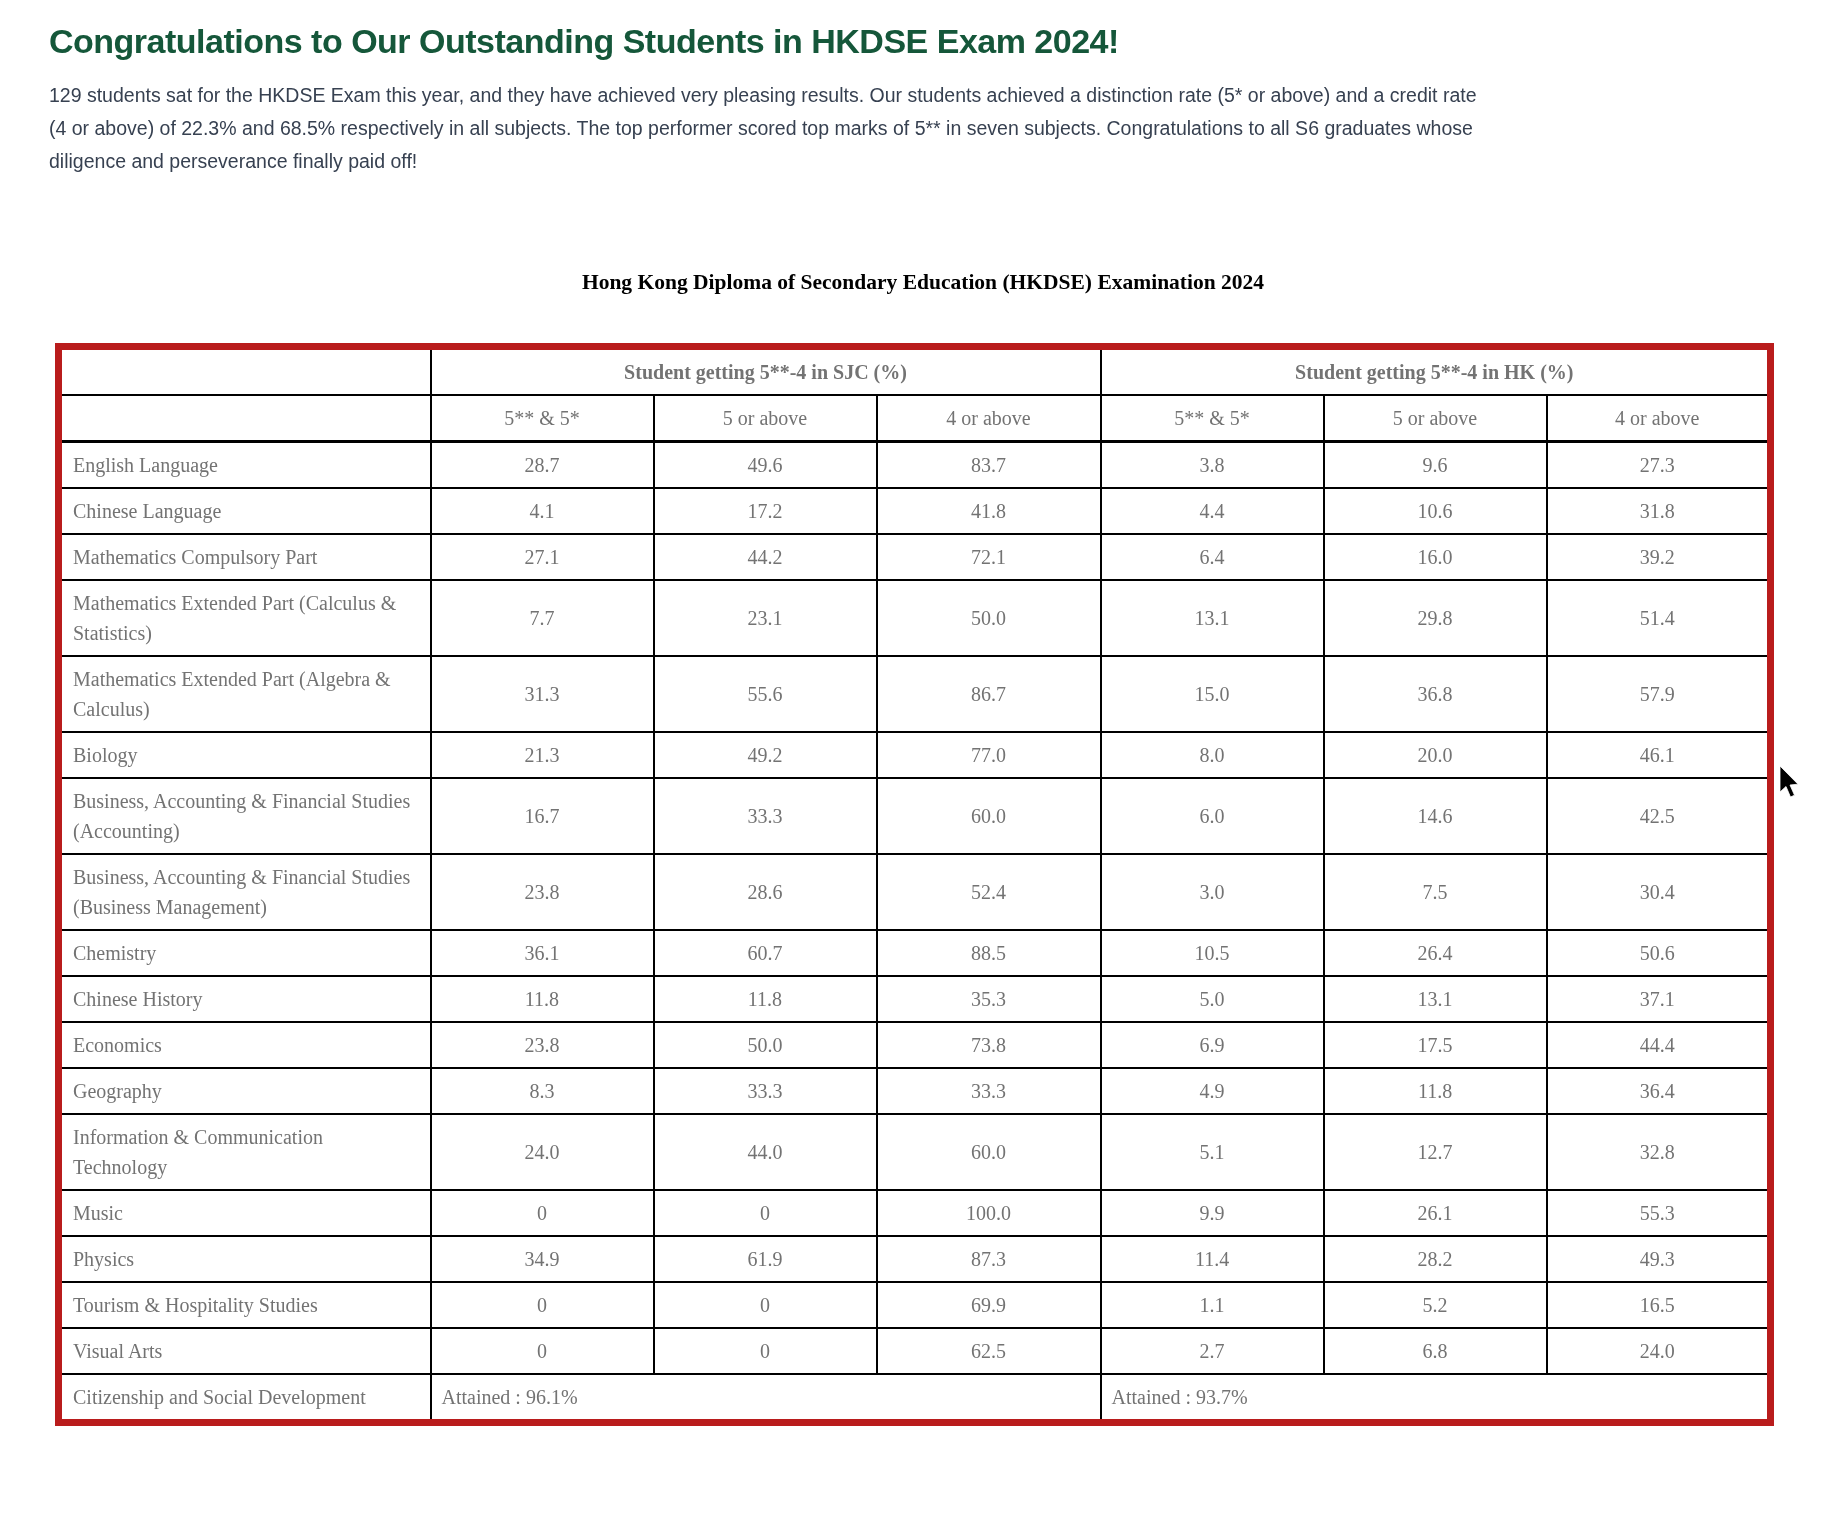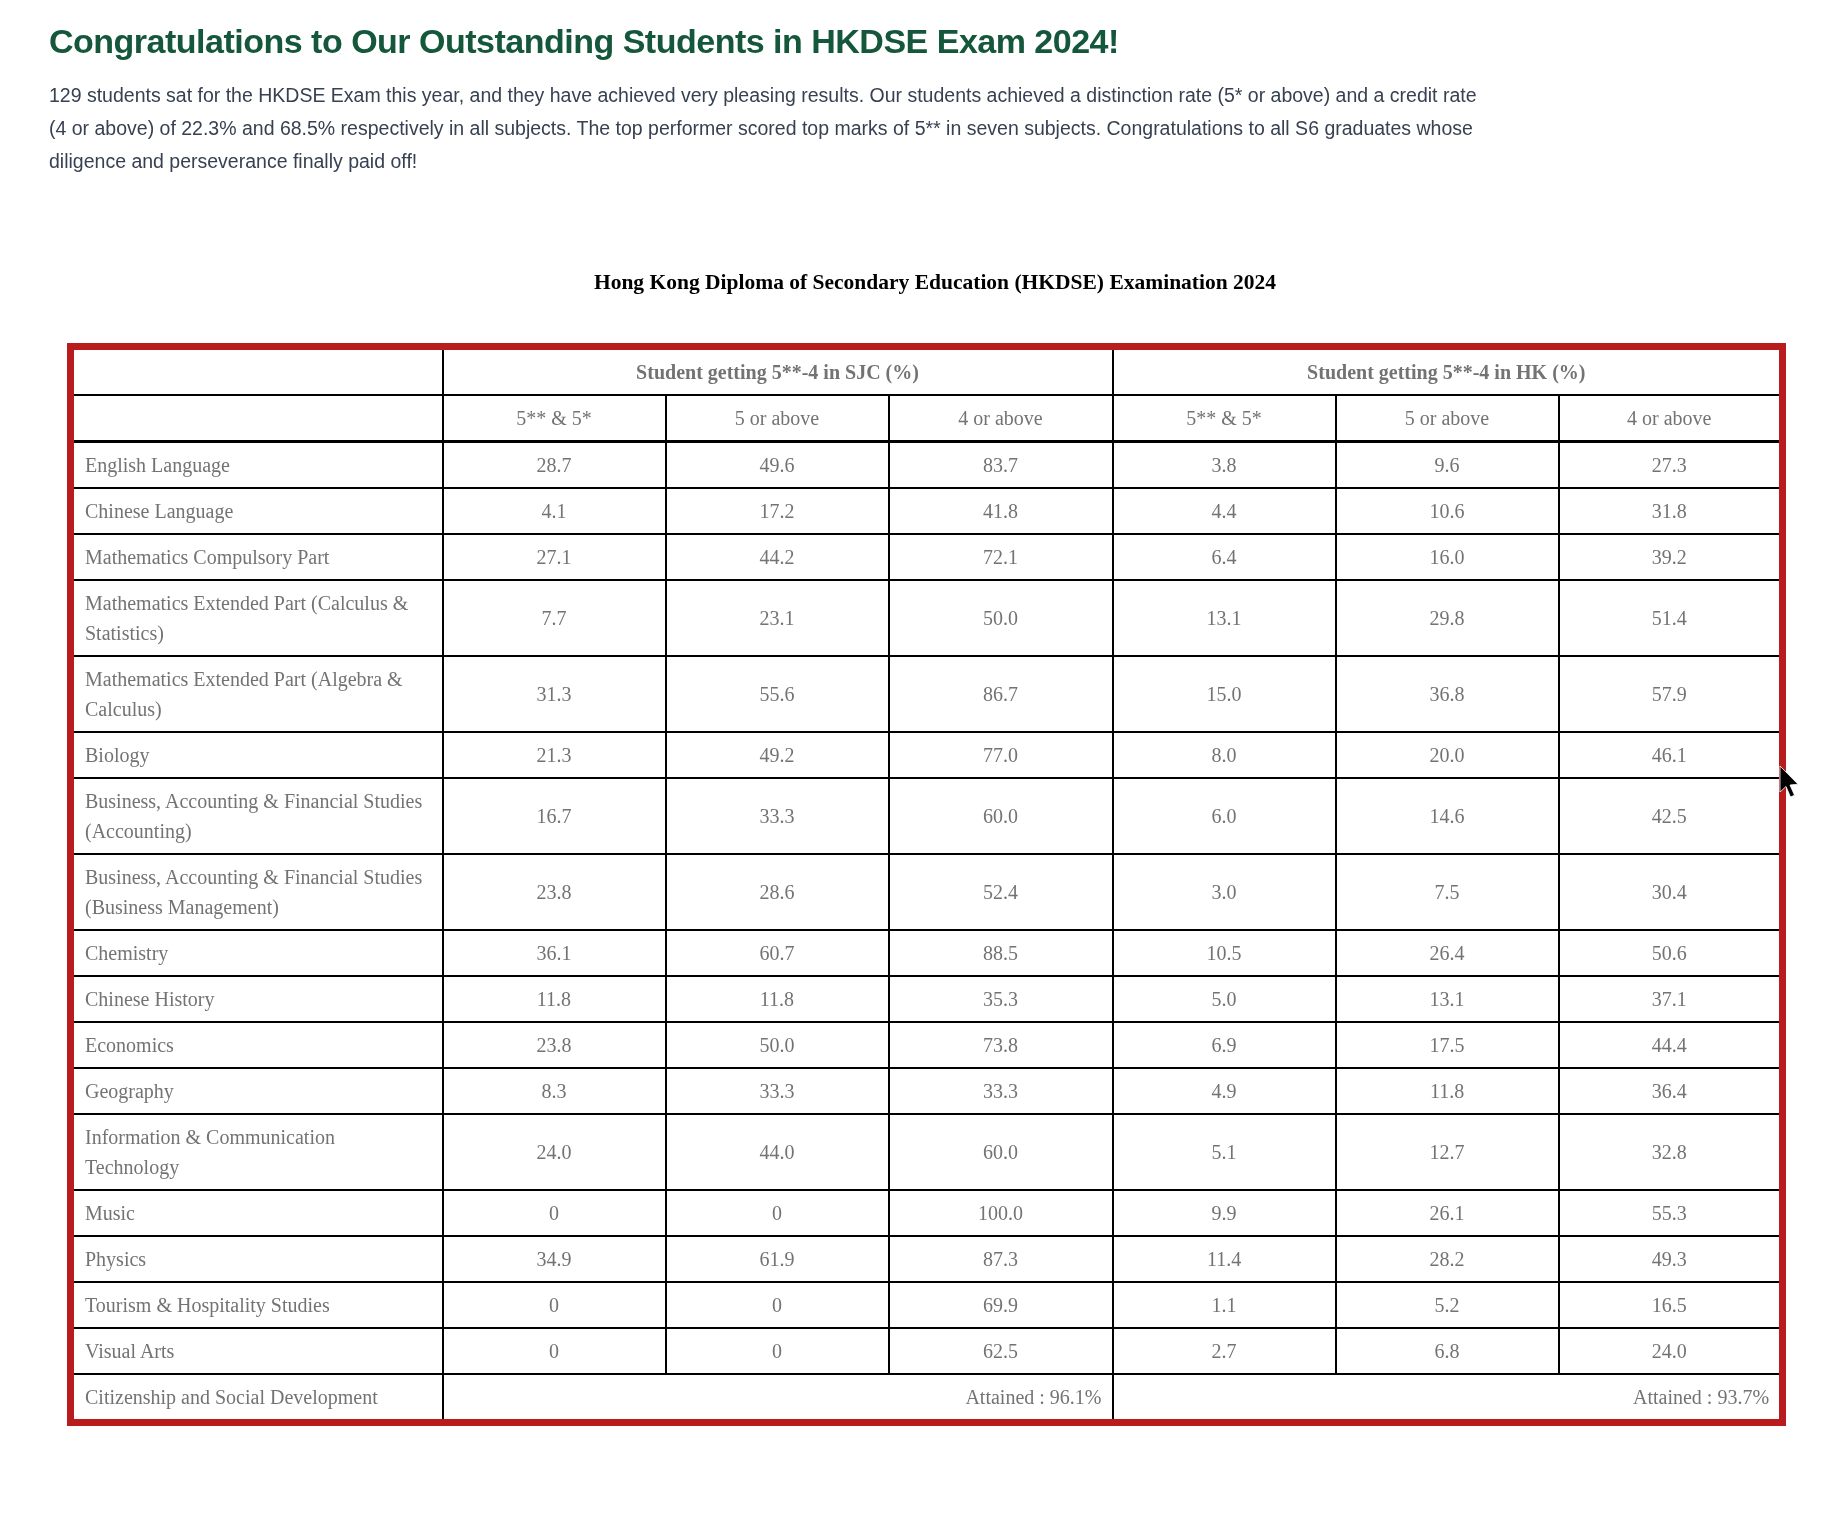--- a/index.html
+++ b/index.html
@@ -27,21 +27,21 @@
     font-family: "Liberation Sans", sans-serif;
   }
   .intro {
     margin: 0;
     width: 1438px;
     font-size: 19.5px;
     line-height: 33px;
     color: #374151;
   }
   .table-wrap {
-    margin-left: 18px;
+    margin-left: 6px;
     width: 1736px;
   }
   .table-title {
     margin: 92px 0 48px 0;
     text-align: center;
     font-family: "Liberation Serif", serif;
     font-weight: bold;
     font-size: 21.5px;
     color: #000000;
   }
@@ -66,21 +66,21 @@
     font-weight: bold;
   }
   table.results thead tr.sub-row td {
     border-bottom: 3px solid #000000;
   }
   table.results td.subject {
     text-align: left;
     padding-left: 11px;
   }
   table.results td.attained {
-    text-align: right;
+    text-align: left;
   }
   .mouse-cursor {
     position: absolute;
     left: 1779px;
     top: 766px;
     width: 24px;
     height: 34px;
     pointer-events: none;
   }
 </style>

